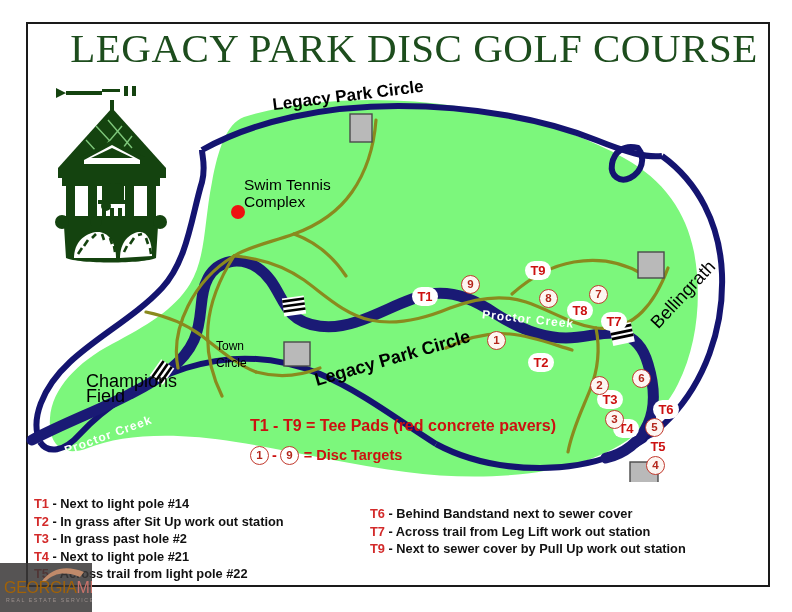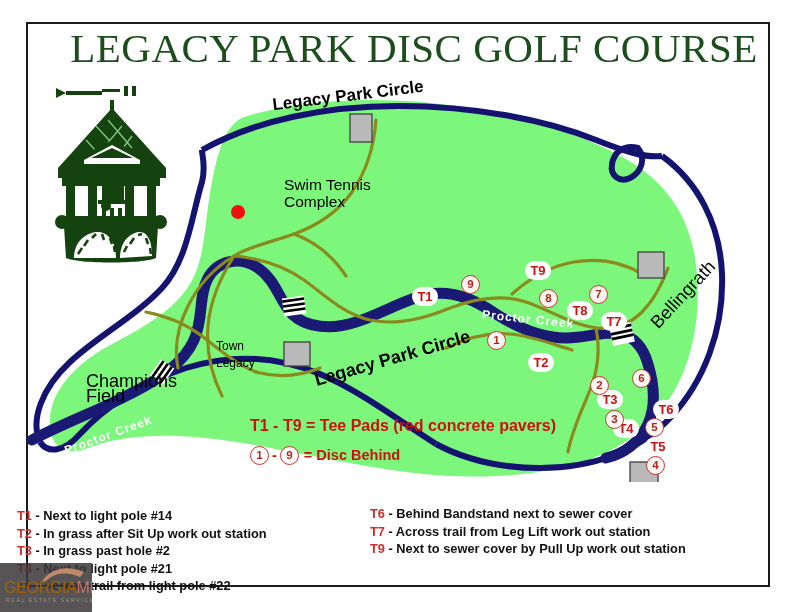--- a/index.html
+++ b/index.html
@@ -122,23 +122,22 @@
     background: #ffffff;
     color: #b3261b;
     font-size: 11.5px;
     font-weight: bold;
     line-height: 16px;
     text-align: center;
   }
   
   #tee-list-left {
     position: absolute;
-    left: 17px; top: 495px;
+    left: 34px; top: 495px;
     width: 340px;
-    margin-top: 12px;
   }
   #tee-list-right {
     position: absolute;
     left: 370px; top: 505px;
     width: 400px;
   }
   .tee-row {
     font-size: 12.8px;
     line-height: 17.6px;
     font-weight: bold;
@@ -282,28 +281,28 @@
   </svg>
 
   <div class="road-label" style="left:272px; top:86px; transform:rotate(-7deg); font-size:17px;">Legacy Park Circle</div>
 
   <div class="road-label" style="left:312px; top:348px; transform:rotate(-16deg); font-size:18px;">Legacy Park Circle</div>
 
   <div class="road-label" style="left:482px; top:312px; transform:rotate(6deg); font-size:12px; color:#ffffff; font-weight:bold; letter-spacing:1px;">Proctor Creek</div>
 
   <div class="road-label" style="left:62px; top:428px; transform:rotate(-20deg); font-size:12px; color:#ffffff; font-weight:bold; letter-spacing:1px;">Proctor Creek</div>
 
-  <div class="map-label" style="left:244px; top:176px; font-size:15.5px;margin-left:40px;">
+  <div class="map-label" style="left:244px; top:176px; font-size:15.5px;">
     <span>Swim Tennis</span><br>
     <span>Complex</span>
   </div>
 
   <div class="map-label" style="left:216px; top:338px; font-size:12px;">
     <span>Town</span><br>
-    <span>Legacy</span>
+    <span>Circle</span>
   </div>
 
   <div class="map-label" style="left:86px; top:374px; font-size:18px; line-height:15px;">
     <span>Champions</span><br>
     <span>Field</span>
   </div>
 
   <div class="map-label" style="left:648px; top:320px; font-size:18px; transform:rotate(-47deg); transform-origin:left top;">Bellingrath</div>
 
   <div class="teepad" style="left:412px; top:287px;">T1</div>
@@ -371,21 +370,21 @@
       </g>
     </g>
   </svg>
 
   <div id="legend-center">
     <div class="legend-line1">T1 - T9  = Tee Pads (red concrete pavers)</div>
     <div class="legend-line2">
       <span class="legend-circle">1</span>
       <span>-</span>
       <span class="legend-circle">9</span>
-      <span style="margin-left:2px;">= Disc Behind</span>
+      <span style="margin-left:2px;">= Disc Targets</span>
     </div>
   </div>
 
   <div id="tee-list-left">
     <div class="tee-row">
       <span class="tee-code">T1</span>
       <span>- Next to light pole #14</span>
     </div>
     <div class="tee-row">
       <span class="tee-code">T2</span>

